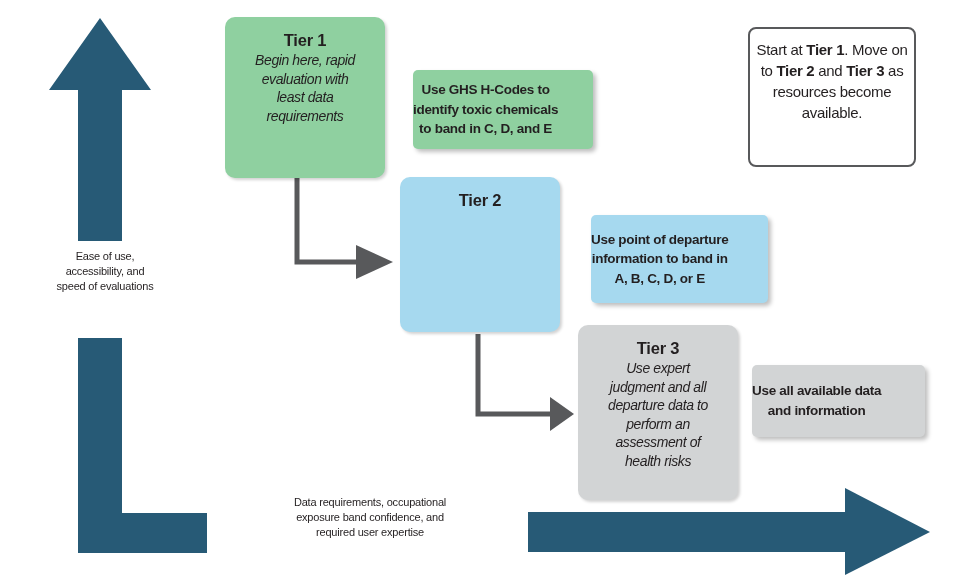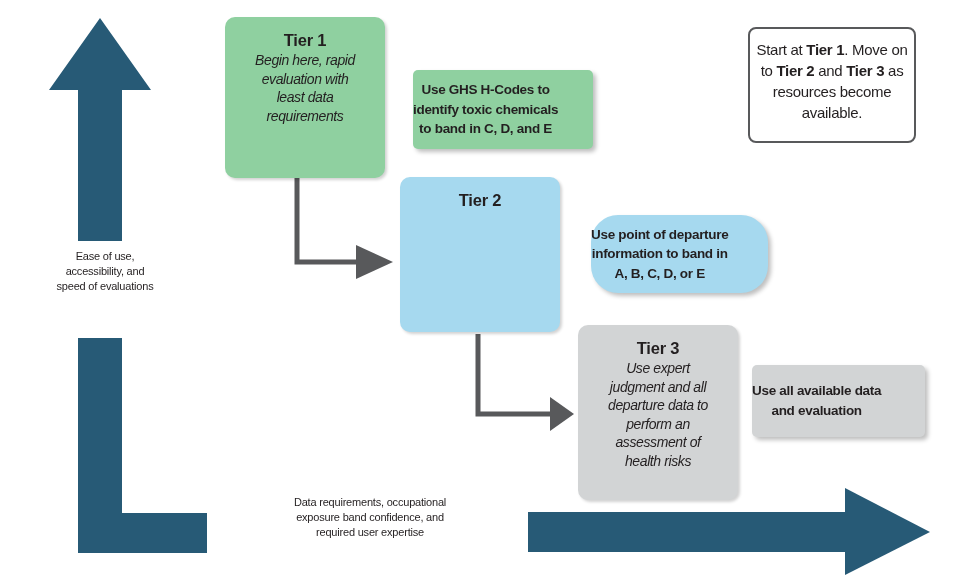--- a/index.html
+++ b/index.html
@@ -67,25 +67,25 @@
   }
   .green-bg{ background:var(--green); }
   .blue-bg{ background:var(--blue); }
   .gray-bg{ background:var(--gray); }
 
   #tier1-box{ left:225px; top:17px;  width:160px; height:161px; }
   #tier2-box{ left:400px; top:177px; width:160px; height:155px; }
   #tier3-box{ left:578px; top:325px; width:160px; height:175px; }
 
   #ghs-callout      { left:413px; top:70px;  width:180px; height:79px; }
-  #departure-callout{ left:591px; top:215px; width:177px; height:78px;border-radius:27px; }
+  #departure-callout{ left:591px; top:215px; width:177px; height:88px; }
   #alldata-callout  { left:752px; top:365px; width:173px; height:72px; }
 
   #note-box{
-    left:748px; top:27px; width:168px; height:116px;
+    left:748px; top:27px; width:168px; height:140px;
     background:var(--note_bg);
     border:2.5px solid var(--connector);
     border-radius:8px;
     padding:10px 6px;
     font-size:15px;
     letter-spacing:-0.3px;
     line-height:1.4;
   }
   #note-box .b{ font-weight:700; }
 
@@ -151,21 +151,21 @@
   </div>
 
   <div class="box callout-box blue-bg" id="departure-callout">
     <div class="callout-text">Use point of departure
 information to band in
 A, B, C, D, or E</div>
   </div>
 
   <div class="box callout-box gray-bg" id="alldata-callout">
     <div class="callout-text">Use all available data
-and evaluation</div>
+and information</div>
   </div>
 
   <div class="box" id="note-box">
     <span>Start at </span><span class="b">Tier 1</span><span>. Move on to </span><span class="b">Tier 2</span><span> and </span><span class="b">Tier 3</span><span> as resources become available.</span>
   </div>
 
   <div class="axis-label" id="vertical-axis-label">Ease of use,
 accessibility, and
 speed of evaluations</div>
   <div class="axis-label" id="horizontal-axis-label">Data requirements, occupational

